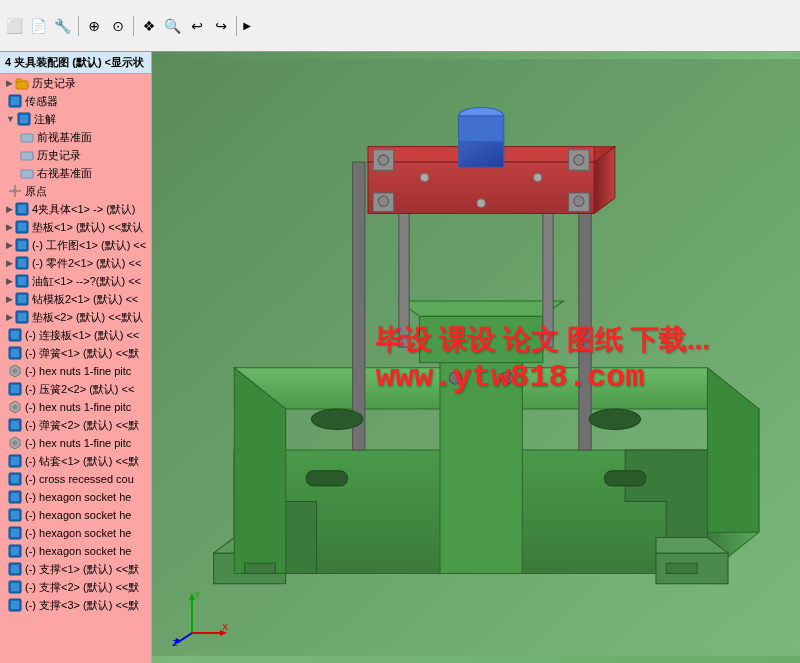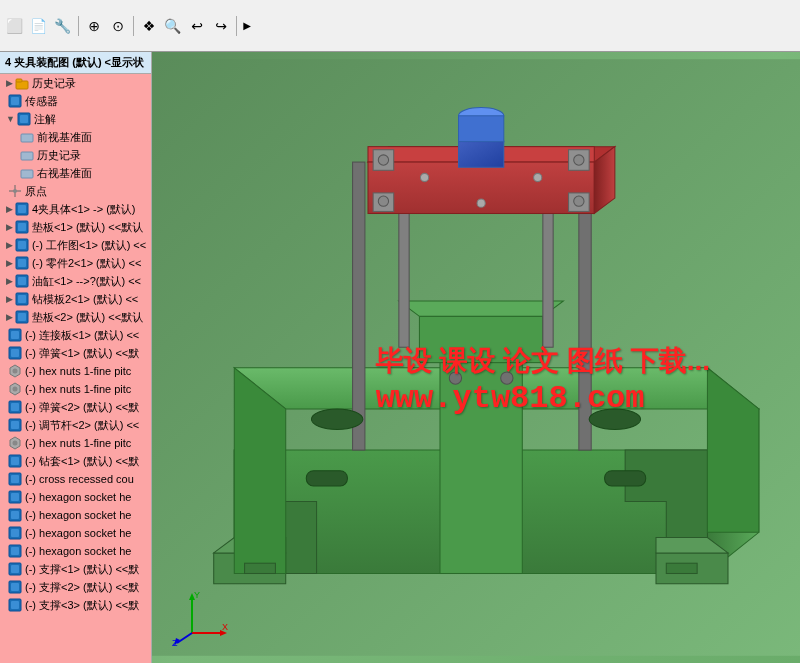--- a/index.html
+++ b/index.html
@@ -134,21 +134,20 @@
     }
 
     
     .watermark {
       position: absolute;
       top: 50%;
       left: 50%;
       transform: translate(-30%, -50%);
       pointer-events: none;
       z-index: 10;
-      margin-top: 21px;
     }
     .watermark-line1 {
       font-size: 28px;
       font-weight: bold;
       color: #ff2222;
       text-shadow: 1px 1px 2px rgba(0,0,0,0.3);
       white-space: nowrap;
     }
     .watermark-line2 {
       font-size: 32px;
@@ -393,49 +392,49 @@
             <svg width="14" height="14" viewBox="0 0 14 14">
               <polygon points="7,1 12,4 12,10 7,13 2,10 2,4" fill="#aaaaaa" stroke="#777" stroke-width="1"></polygon>
               <circle cx="7" cy="7" r="2.5" fill="#888"></circle>
             </svg>
           </span>
           <span class="tree-label">(-) hex nuts 1-fine pitc</span>
         </div>
         <div class="tree-item">
           <span class="indent" style="width: 4px;"></span>
           <span class="collapse-arrow"> </span>
+          <span class="tree-icon icon-part">
+            <svg width="14" height="14" viewBox="0 0 14 14">
+              <rect x="1" y="1" width="12" height="12" fill="#1a6eb5" stroke="#0a4e95" stroke-width="1" rx="1"></rect>
+              <rect x="3" y="3" width="8" height="8" fill="#3a8ed5" rx="1"></rect>
+            </svg>
+          </span>
+          <span class="tree-label">(-) 压簧2&lt;2&gt; (默认) &lt;&lt;</span>
+        </div>
+        <div class="tree-item">
+          <span class="indent" style="width: 4px;"></span>
+          <span class="collapse-arrow"> </span>
           <span class="tree-icon icon-nut">
             <svg width="14" height="14" viewBox="0 0 14 14">
               <polygon points="7,1 12,4 12,10 7,13 2,10 2,4" fill="#aaaaaa" stroke="#777" stroke-width="1"></polygon>
               <circle cx="7" cy="7" r="2.5" fill="#888"></circle>
             </svg>
           </span>
           <span class="tree-label">(-) hex nuts 1-fine pitc</span>
         </div>
         <div class="tree-item">
           <span class="indent" style="width: 4px;"></span>
           <span class="collapse-arrow"> </span>
           <span class="tree-icon icon-part">
             <svg width="14" height="14" viewBox="0 0 14 14">
               <rect x="1" y="1" width="12" height="12" fill="#1a6eb5" stroke="#0a4e95" stroke-width="1" rx="1"></rect>
               <rect x="3" y="3" width="8" height="8" fill="#3a8ed5" rx="1"></rect>
             </svg>
           </span>
           <span class="tree-label">(-) 弹簧&lt;2&gt; (默认) &lt;&lt;默</span>
-        </div>
-        <div class="tree-item">
-          <span class="indent" style="width: 4px;"></span>
-          <span class="collapse-arrow"> </span>
-          <span class="tree-icon icon-part">
-            <svg width="14" height="14" viewBox="0 0 14 14">
-              <rect x="1" y="1" width="12" height="12" fill="#1a6eb5" stroke="#0a4e95" stroke-width="1" rx="1"></rect>
-              <rect x="3" y="3" width="8" height="8" fill="#3a8ed5" rx="1"></rect>
-            </svg>
-          </span>
-          <span class="tree-label">(-) 调节杆&lt;2&gt; (默认) &lt;&lt;</span>
         </div>
         <div class="tree-item">
           <span class="indent" style="width: 4px;"></span>
           <span class="collapse-arrow"> </span>
           <span class="tree-icon icon-nut">
             <svg width="14" height="14" viewBox="0 0 14 14">
               <polygon points="7,1 12,4 12,10 7,13 2,10 2,4" fill="#aaaaaa" stroke="#777" stroke-width="1"></polygon>
               <circle cx="7" cy="7" r="2.5" fill="#888"></circle>
             </svg>
           </span>

